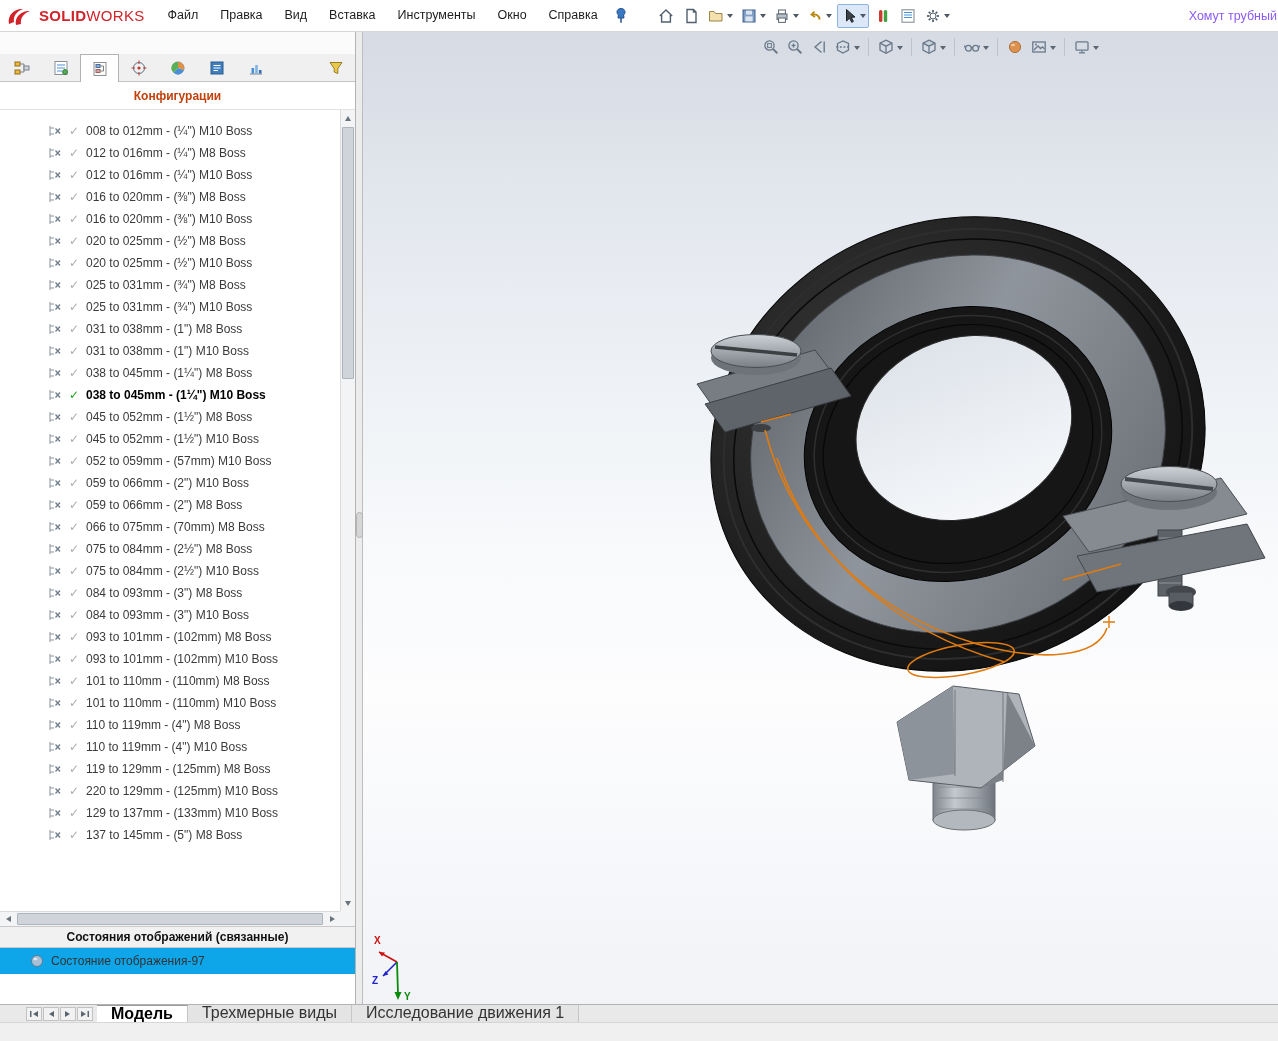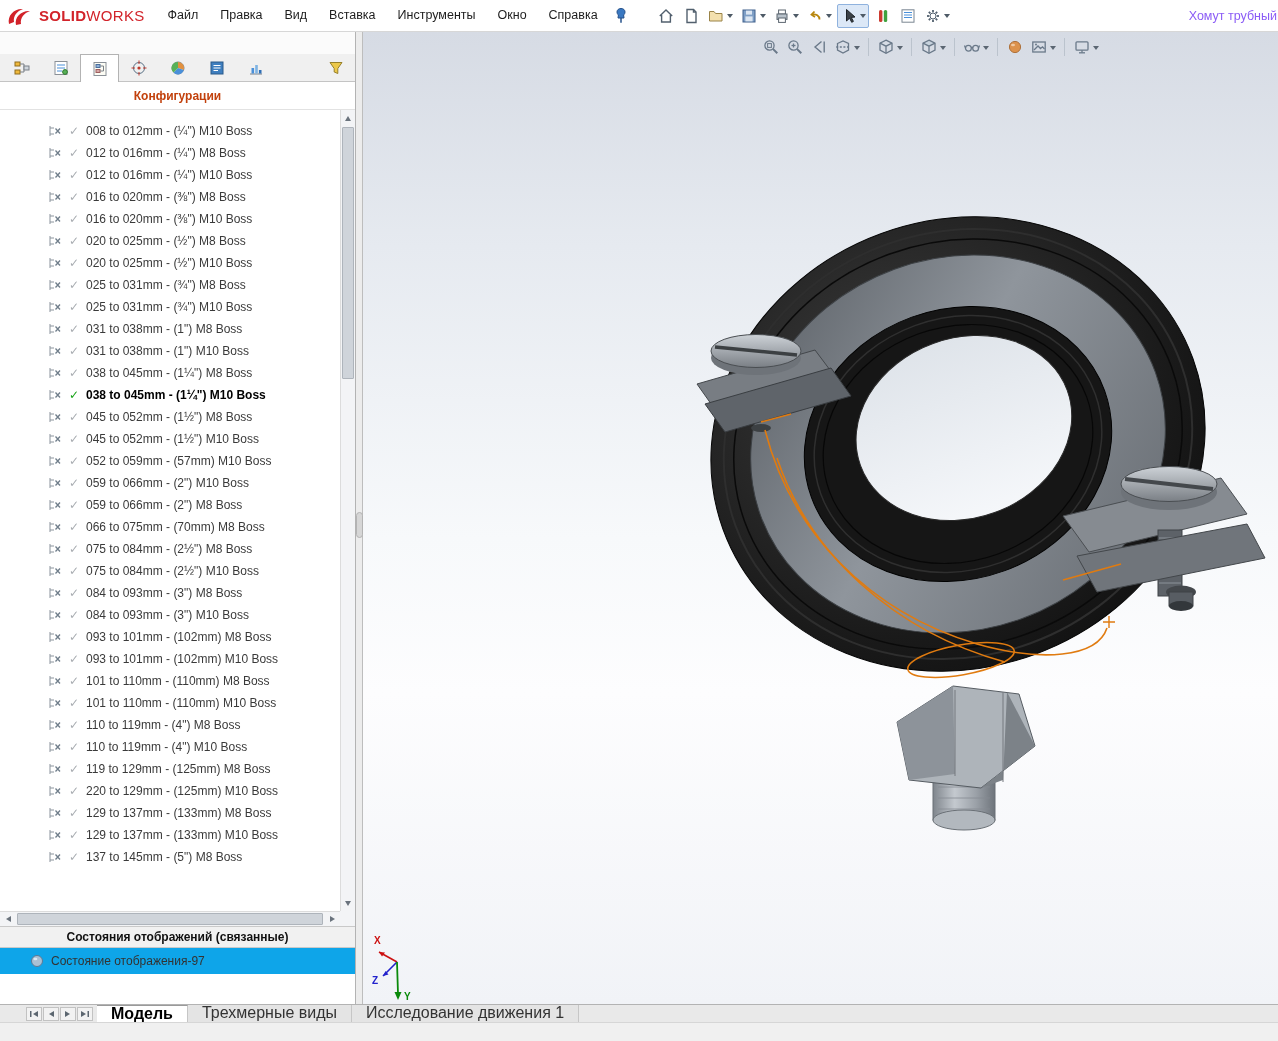--- a/index.html
+++ b/index.html
@@ -630,31 +630,20 @@
               <svg width="14" height="12" viewBox="0 0 14 12" fill="none">
                 <path d="M2 1 V11" stroke="#8a939c"></path>
                 <path d="M2 3 H6 M2 9 H6" stroke="#8a939c"></path>
                 <path d="M7.5 3.5 L12 8.5 M12 3.5 L7.5 8.5" stroke="#6f7d8a" stroke-width="1.3"></path>
               </svg>
             </span>
             <span class="cfg-check"></span>
             <span class="cfg-label">220 to 129mm - (125mm) M10 Boss</span>
           </div>
 
-          <div class="cfg-row">
-            <span class="cfg-icon">
-              <svg width="14" height="12" viewBox="0 0 14 12" fill="none">
-                <path d="M2 1 V11" stroke="#8a939c"></path>
-                <path d="M2 3 H6 M2 9 H6" stroke="#8a939c"></path>
-                <path d="M7.5 3.5 L12 8.5 M12 3.5 L7.5 8.5" stroke="#6f7d8a" stroke-width="1.3"></path>
-              </svg>
-            </span>
-            <span class="cfg-check"></span>
-            <span class="cfg-label">129 to 137mm - (133mm) M8 Boss</span>
-          </div>
 
           <div class="cfg-row">
             <span class="cfg-icon">
               <svg width="14" height="12" viewBox="0 0 14 12" fill="none">
                 <path d="M2 1 V11" stroke="#8a939c"></path>
                 <path d="M2 3 H6 M2 9 H6" stroke="#8a939c"></path>
                 <path d="M7.5 3.5 L12 8.5 M12 3.5 L7.5 8.5" stroke="#6f7d8a" stroke-width="1.3"></path>
               </svg>
             </span>
             <span class="cfg-check"></span>

